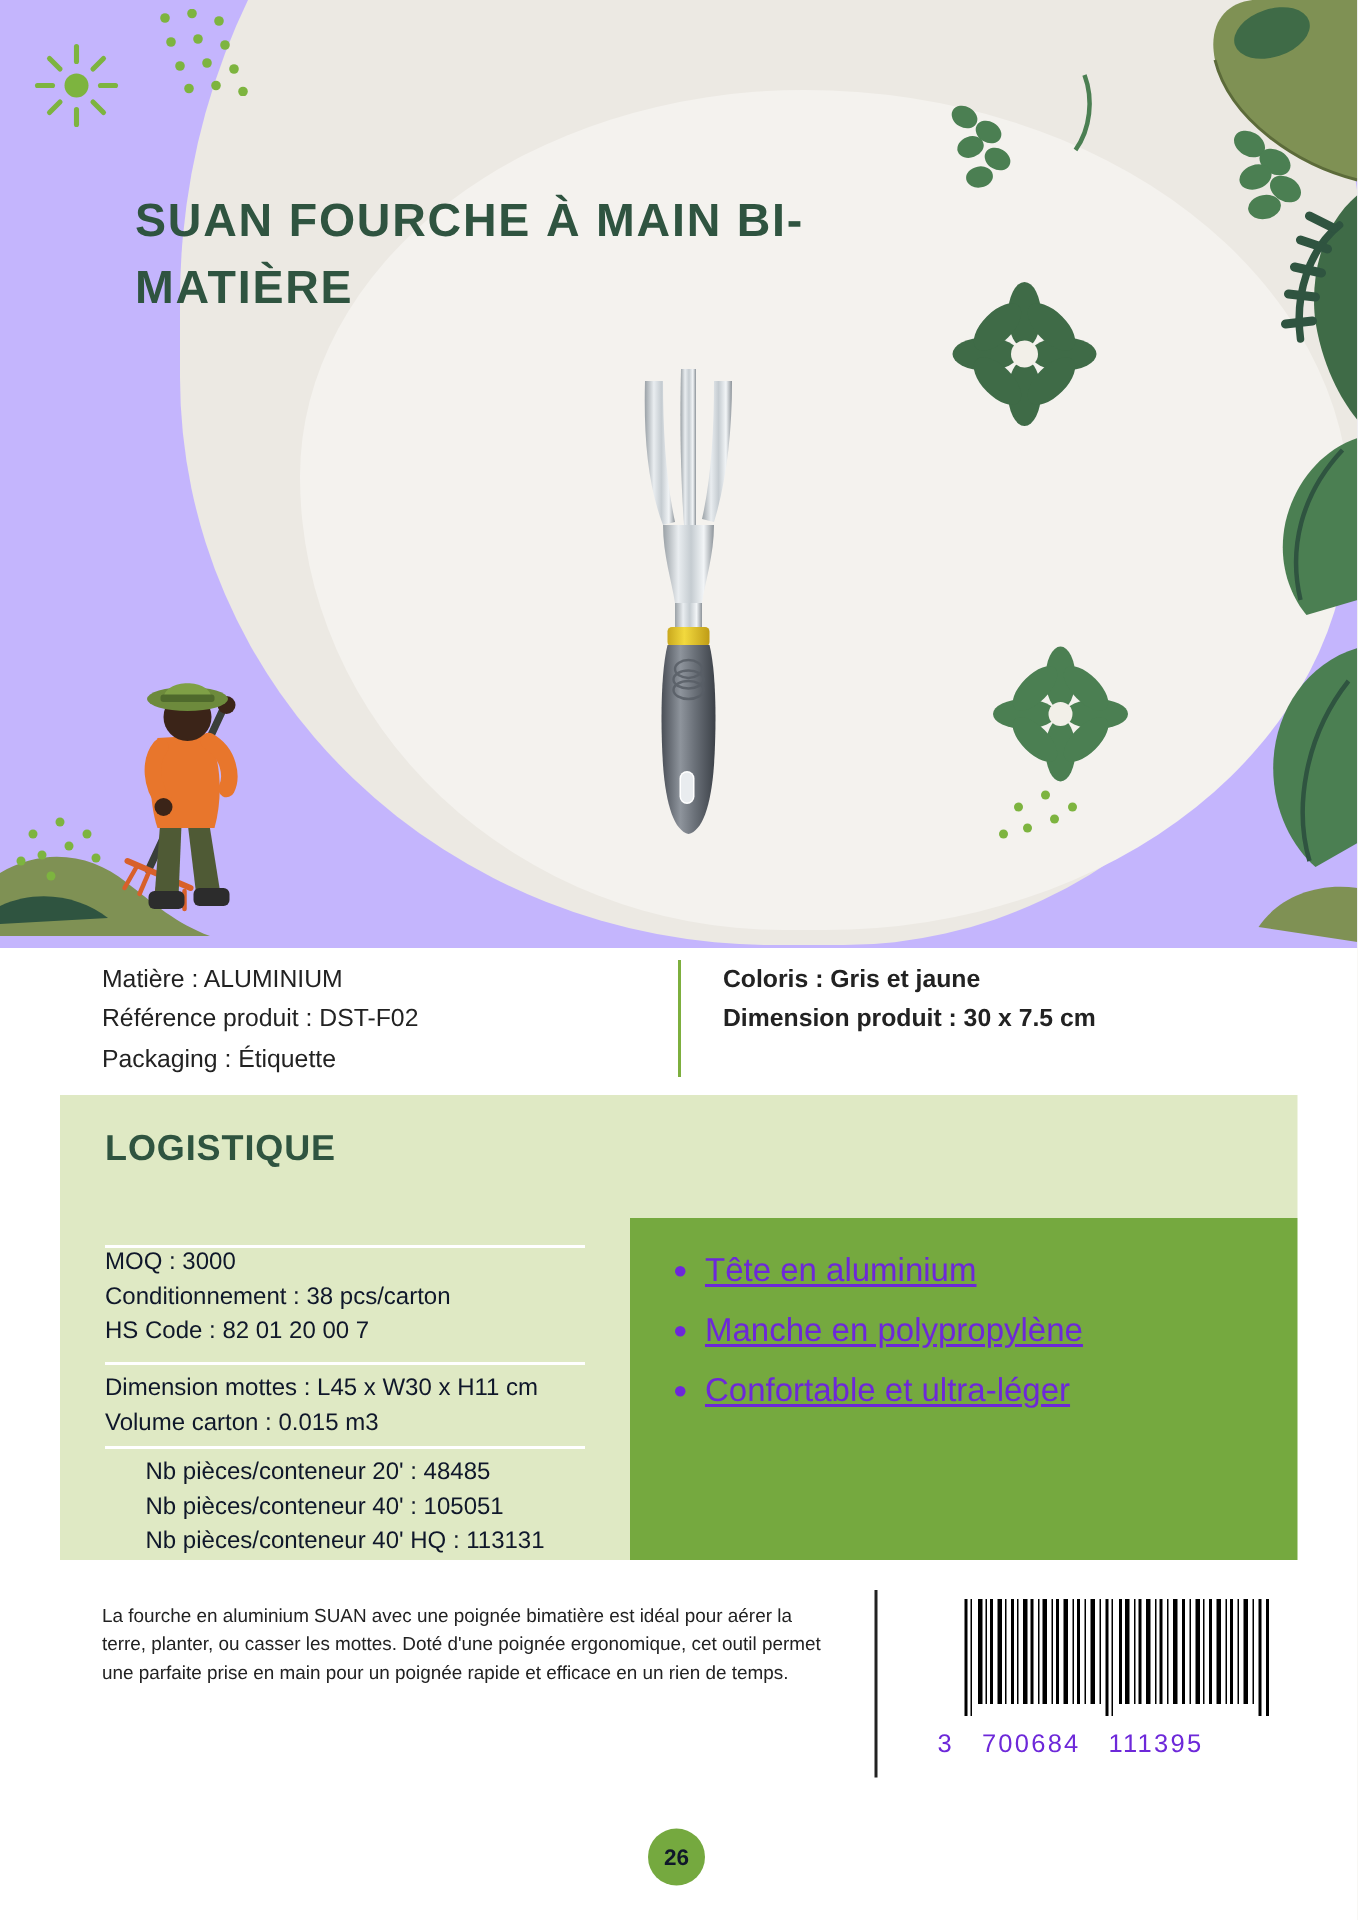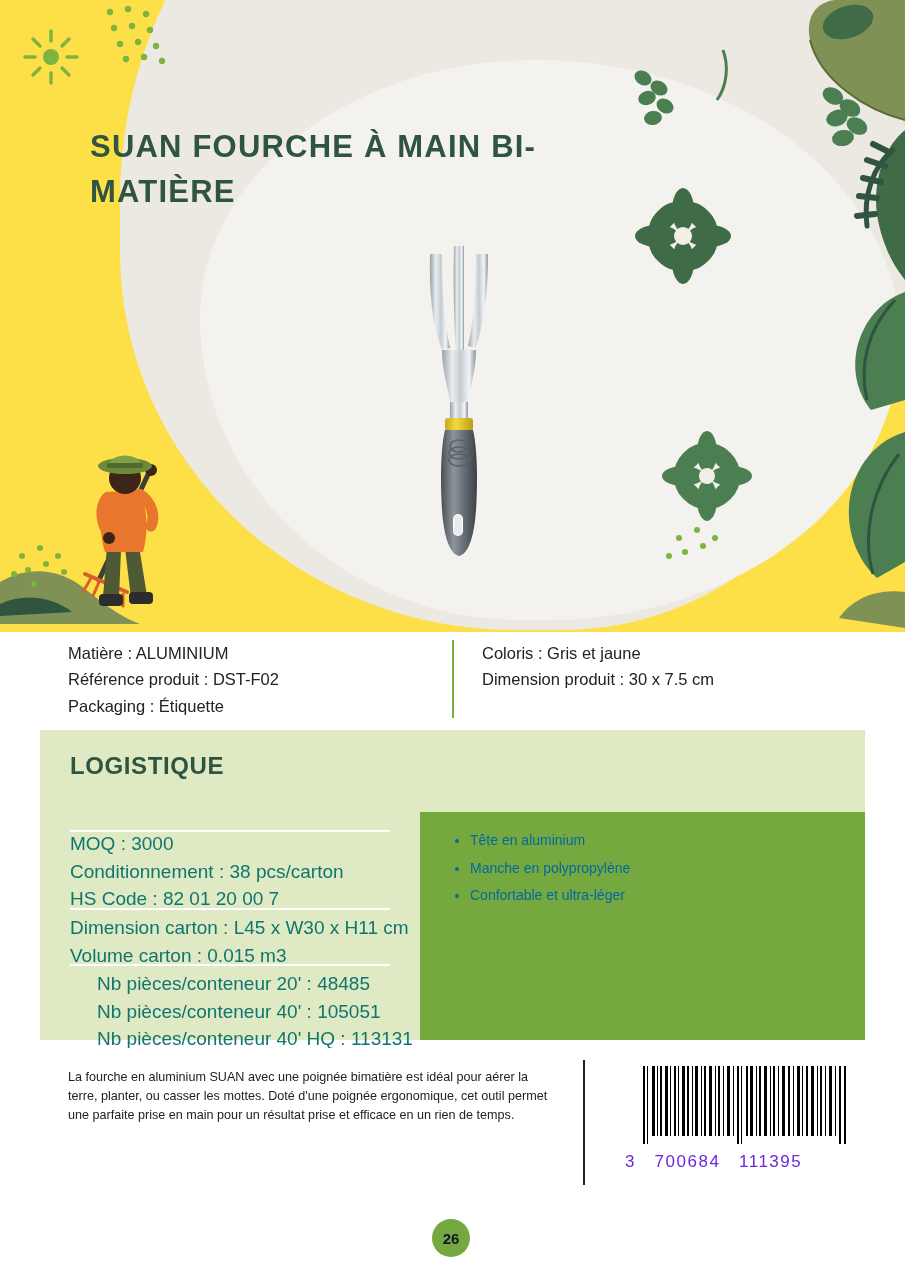--- a/index.html
+++ b/index.html
@@ -20,21 +20,21 @@
     height: 1280px;
     background: #ffffff;
     overflow: hidden;
   }
 
   
   .hero {
     position: absolute;
     left: 0; top: 0;
     width: 905px; height: 632px;
-    background: #fde047;
+    background: #c4b5fd;
     overflow: hidden;
   }
   .hero-blob {
     position: absolute;
     left: 120px; top: -230px;
     width: 790px; height: 860px;
     background: #ece9e3;
     border-radius: 50% 46% 44% 50% / 50% 50% 46% 44%;
   }
   .hero-blob2 {
@@ -107,21 +107,21 @@
     background: #ffffff;
   }
   .spec-col {
     position: absolute;
     top: 8px;
     font-size: 16.5px;
     color: #222;
     line-height: 1.6;
   }
   .spec-col.left { left: 68px; }
-  .spec-col.right { left: 482px; }
+  .spec-col.right { left: 482px; font-weight: bold; }
   .spec-divider {
     position: absolute;
     left: 452px; top: 8px;
     width: 2px; height: 78px;
     background: #7daf3e;
   }
 
   
   .logistique {
     position: absolute;
@@ -157,30 +157,31 @@
   .log-rule {
     position: absolute;
     left: 30px;
     width: 320px;
     height: 2px;
     background: #ffffff;
   }
   .log-group {
     position: absolute;
     left: 30px;
-    font-size: 19px;
-    color: #0f766e;
+    font-size: 16px;
+    color: #0f172a;
     line-height: 1.45;
   }
   .bullets {
     position: absolute;
     left: 408px; top: 100px;
-    font-size: 14px;
-    color: #0369a1;
+    font-size: 22px;
+    color: #6d28d9;
     line-height: 1.55;
+    text-decoration: underline;
   }
   .bullets li { margin-bottom: 6px; }
   .bullets ul {
     margin: 0; padding: 0 0 0 22px;
     list-style: disc;
   }
 
   
   .footer-block {
     position: absolute;
@@ -462,42 +463,42 @@
 
     <div class="log-rule" style="top:100px;"></div>
     <div class="log-group" style="top:100px;">
       <div>MOQ : 3000</div>
       <div>Conditionnement : 38 pcs/carton</div>
       <div>HS Code :  82 01 20 00 7</div>
     </div>
 
     <div class="log-rule" style="top:178px;"></div>
     <div class="log-group" style="top:184px;">
-      <div>Dimension carton : L45 x W30 x H11 cm</div>
+      <div>Dimension mottes : L45 x W30 x H11 cm</div>
       <div>Volume carton : 0.015 m3</div>
     </div>
 
     <div class="log-rule" style="top:234px;"></div>
     <div class="log-group" style="top:240px;margin-left:27px;">
       <div>Nb pièces/conteneur 20' : 48485</div>
       <div>Nb pièces/conteneur 40' : 105051</div>
       <div>Nb pièces/conteneur 40' HQ : 113131</div>
     </div>
 
     <div class="bullets">
       <ul>
         <li>Tête en aluminium</li>
         <li>Manche en polypropylène</li>
         <li>Confortable et ultra-léger</li>
       </ul>
     </div>
   </div>
 
   <div class="footer-block">
-    <div class="desc">La fourche en aluminium SUAN avec une poignée bimatière est idéal pour aérer la terre, planter, ou casser les mottes. Doté d'une poignée ergonomique, cet outil permet une parfaite prise en main pour un résultat prise et efficace en un rien de temps.</div>
+    <div class="desc">La fourche en aluminium SUAN avec une poignée bimatière est idéal pour aérer la terre, planter, ou casser les mottes. Doté d'une poignée ergonomique, cet outil permet une parfaite prise en main pour un poignée rapide et efficace en un rien de temps.</div>
     <div class="barcode-sep"></div>
     <div class="barcode-wrap">
       <svg class="barcode" viewBox="0 0 210 78" preserveAspectRatio="none">
         <rect x="0" y="0" width="210" height="78" fill="#ffffff"></rect>
         <g fill="#000000">
           <rect x="2" y="0" width="2" height="78"></rect>
           <rect x="6" y="0" width="1" height="78"></rect>
           <rect x="11" y="0" width="3" height="70"></rect>
           <rect x="16" y="0" width="1" height="70"></rect>
           <rect x="19" y="0" width="2" height="70"></rect>

